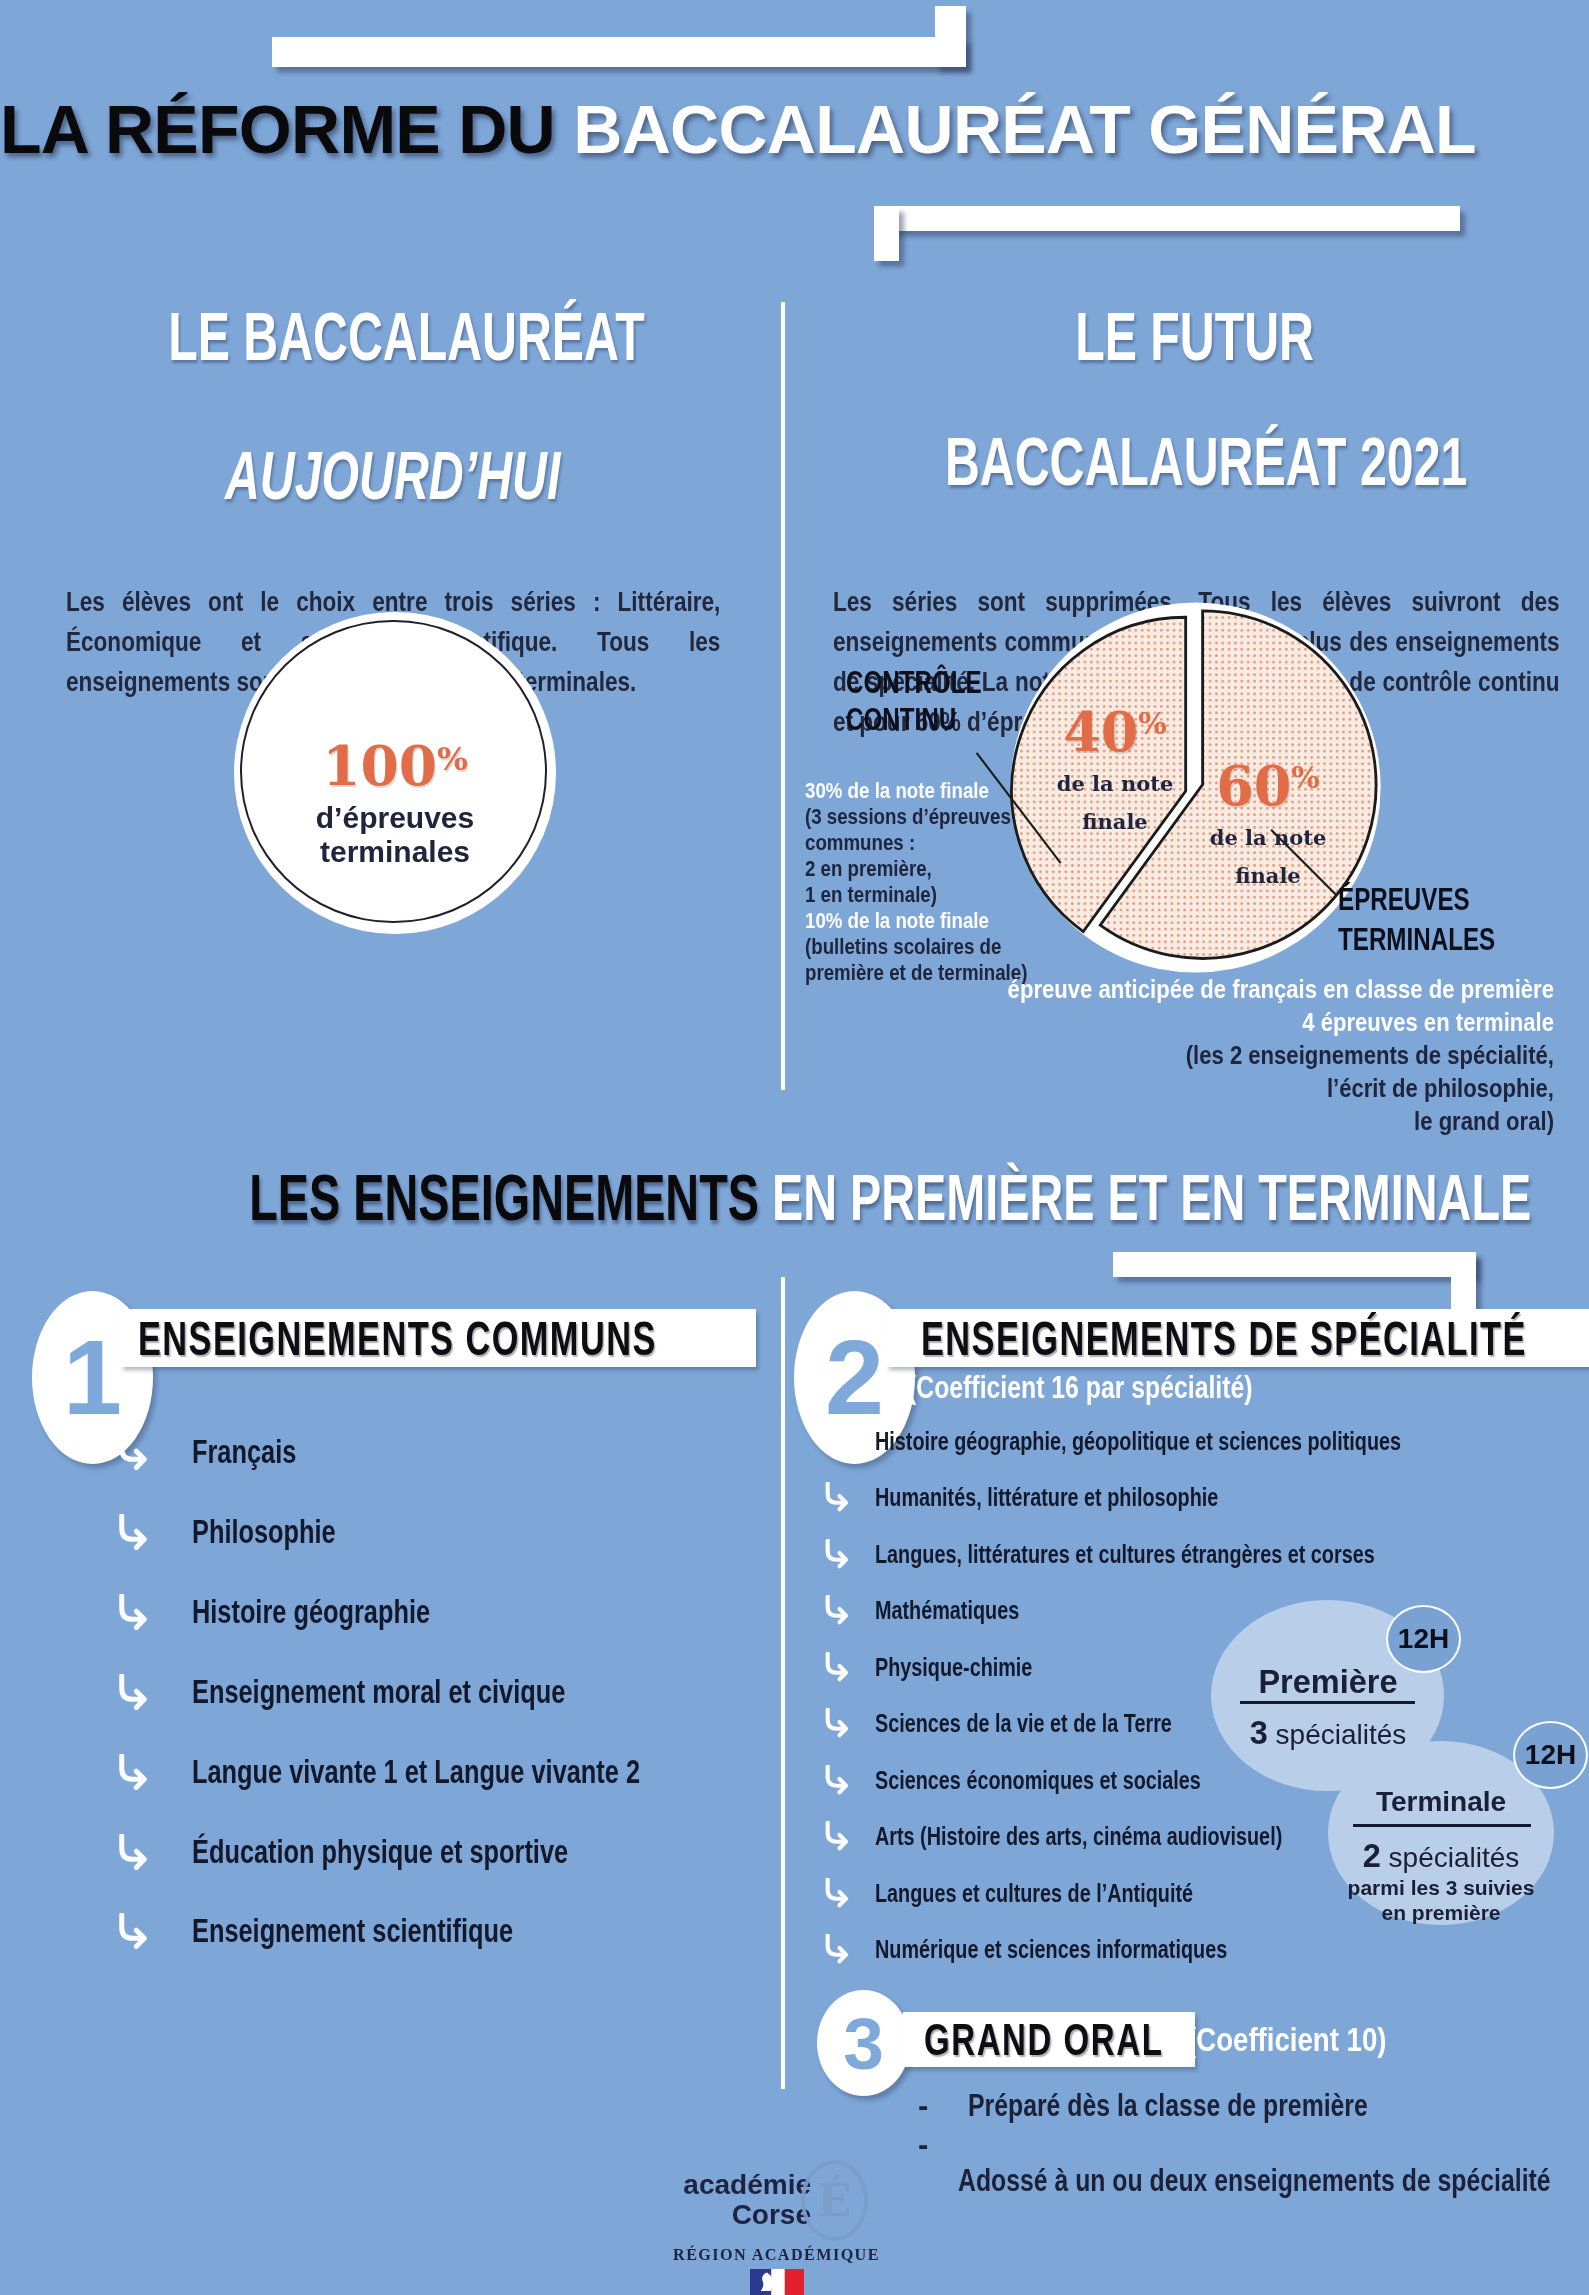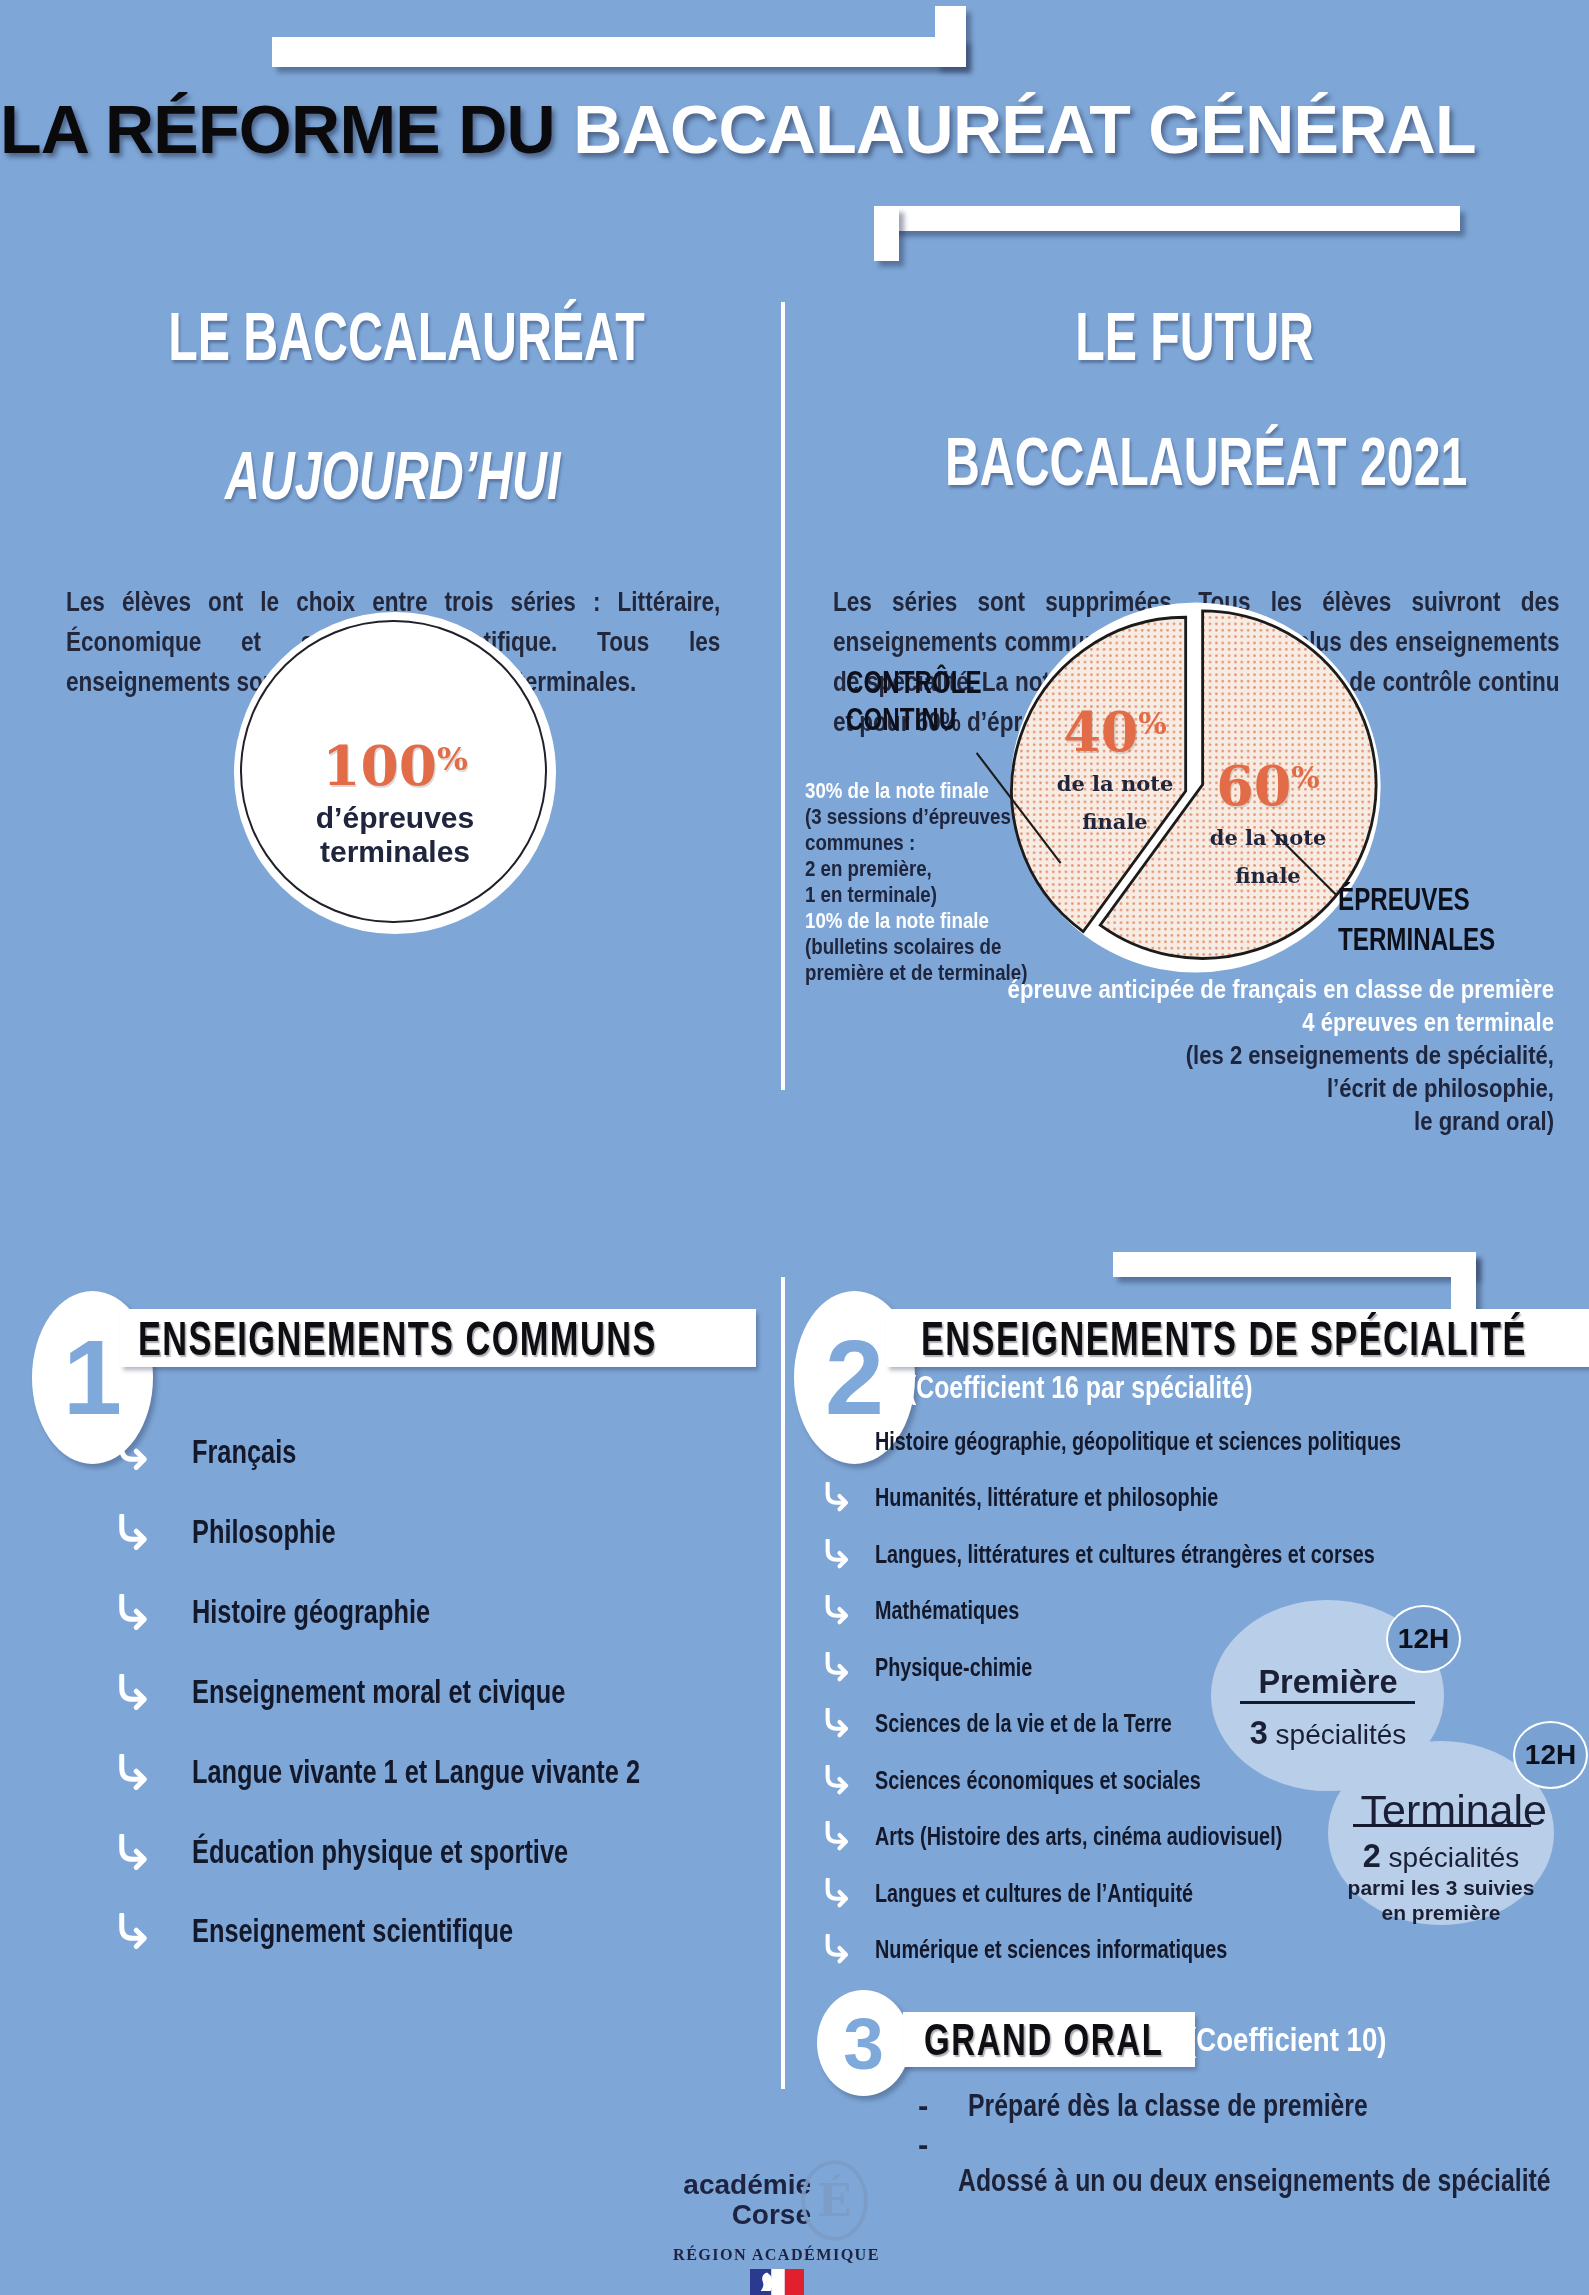--- a/index.html
+++ b/index.html
@@ -181,20 +181,21 @@
   </div>
 
   <div class="abs below-pie" style="left:848px;top:973px;width:706px;transform:scaleX(.87);transform-origin:right top;">
     <div class="white">épreuve anticipée de français en classe de première</div>
     <div class="white">4 épreuves en terminale</div>
     <div class="note-dark">(les 2 enseignements de spécialité,</div>
     <div class="note-dark">l’écrit de philosophie,</div>
     <div class="note-dark">le grand oral)</div>
   </div>
 
+  <div class="abs sec2-title"><span class="cxc" style="transform:scaleX(.72);"><span style="color:#0a0a0c;">LES ENSEIGNEMENTS </span><span class="white">EN PREMIÈRE ET EN TERMINALE</span></span></div>
   <div class="abs deco" style="left:1113px;top:1252px;width:363px;height:25.4px;"></div>
   <div class="abs deco" style="left:1451px;top:1252px;width:25.4px;height:68px;"></div>
 
   <div class="abs numcirc" style="left:32px;top:1291px;width:121px;height:173px;font-size:106px;">
       <span>1</span>
     </div>
   <div class="abs secbar" style="left:120px;top:1309px;width:618px;height:58px;padding-left:18.4px;">
     <span class="bt" style="font-size:49px;">ENSEIGNEMENTS COMMUNS</span>
   </div>
 
@@ -330,21 +331,21 @@
     <span class="txt cxl" style="font-size:25.4px;margin-left:21px;">Numérique et sciences informatiques</span>
   </div>
 
   <div class="abs bub-txt" style="left:1222px;top:1664px;width:212px;font-size:32.5px;font-weight:700;">Première</div>
   <div class="abs" style="left:1240px;top:1701px;width:175px;height:2.8px;background:#15192e;"></div>
   <div class="abs bub-txt" style="left:1222px;top:1715px;width:212px;font-size:28px;"><b style="font-size:32.5px;">3</b><span> spécialités</span></div>
   <div class="abs badge" style="left:1386px;top:1605px;width:71px;height:64px;">
       <span>12H</span>
     </div>
 
-  <div class="abs bub-txt" style="left:1335px;top:1786px;width:212px;font-size:43px;font-weight:400;text-align:right;">Terminale</div>
+  <div class="abs bub-txt" style="left:1335px;top:1786px;width:212px;font-size:28px;font-weight:700;">Terminale</div>
   <div class="abs" style="left:1353px;top:1824px;width:178px;height:2.8px;background:#15192e;"></div>
   <div class="abs bub-txt" style="left:1335px;top:1838px;width:212px;font-size:28px;"><b style="font-size:32.5px;">2</b><span> spécialités</span></div>
   <div class="abs bub-txt" style="left:1335px;top:1875px;width:212px;font-size:21px;font-weight:700;line-height:25.4px;">
     <div>parmi les 3 suivies</div>
     <div>en première</div>
   </div>
   <div class="abs badge" style="left:1513px;top:1721px;width:71px;height:64px;">
       <span>12H</span>
     </div>
 

